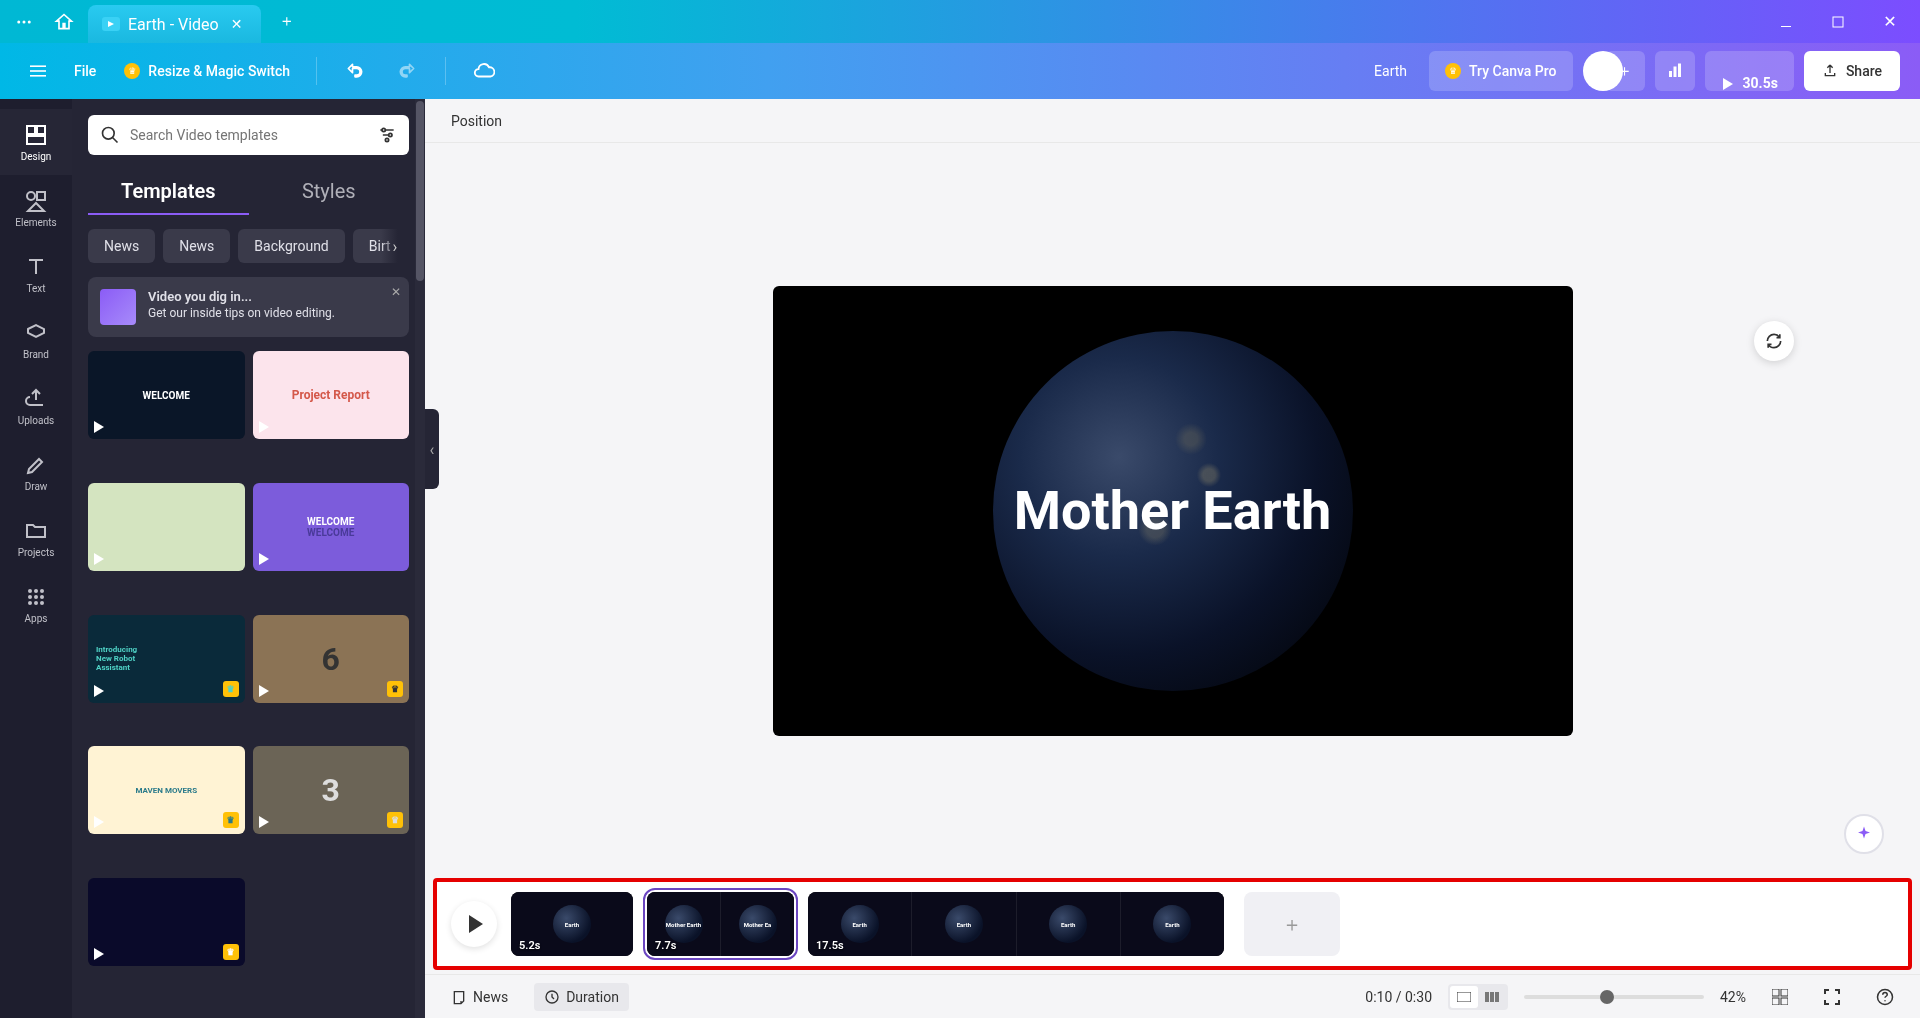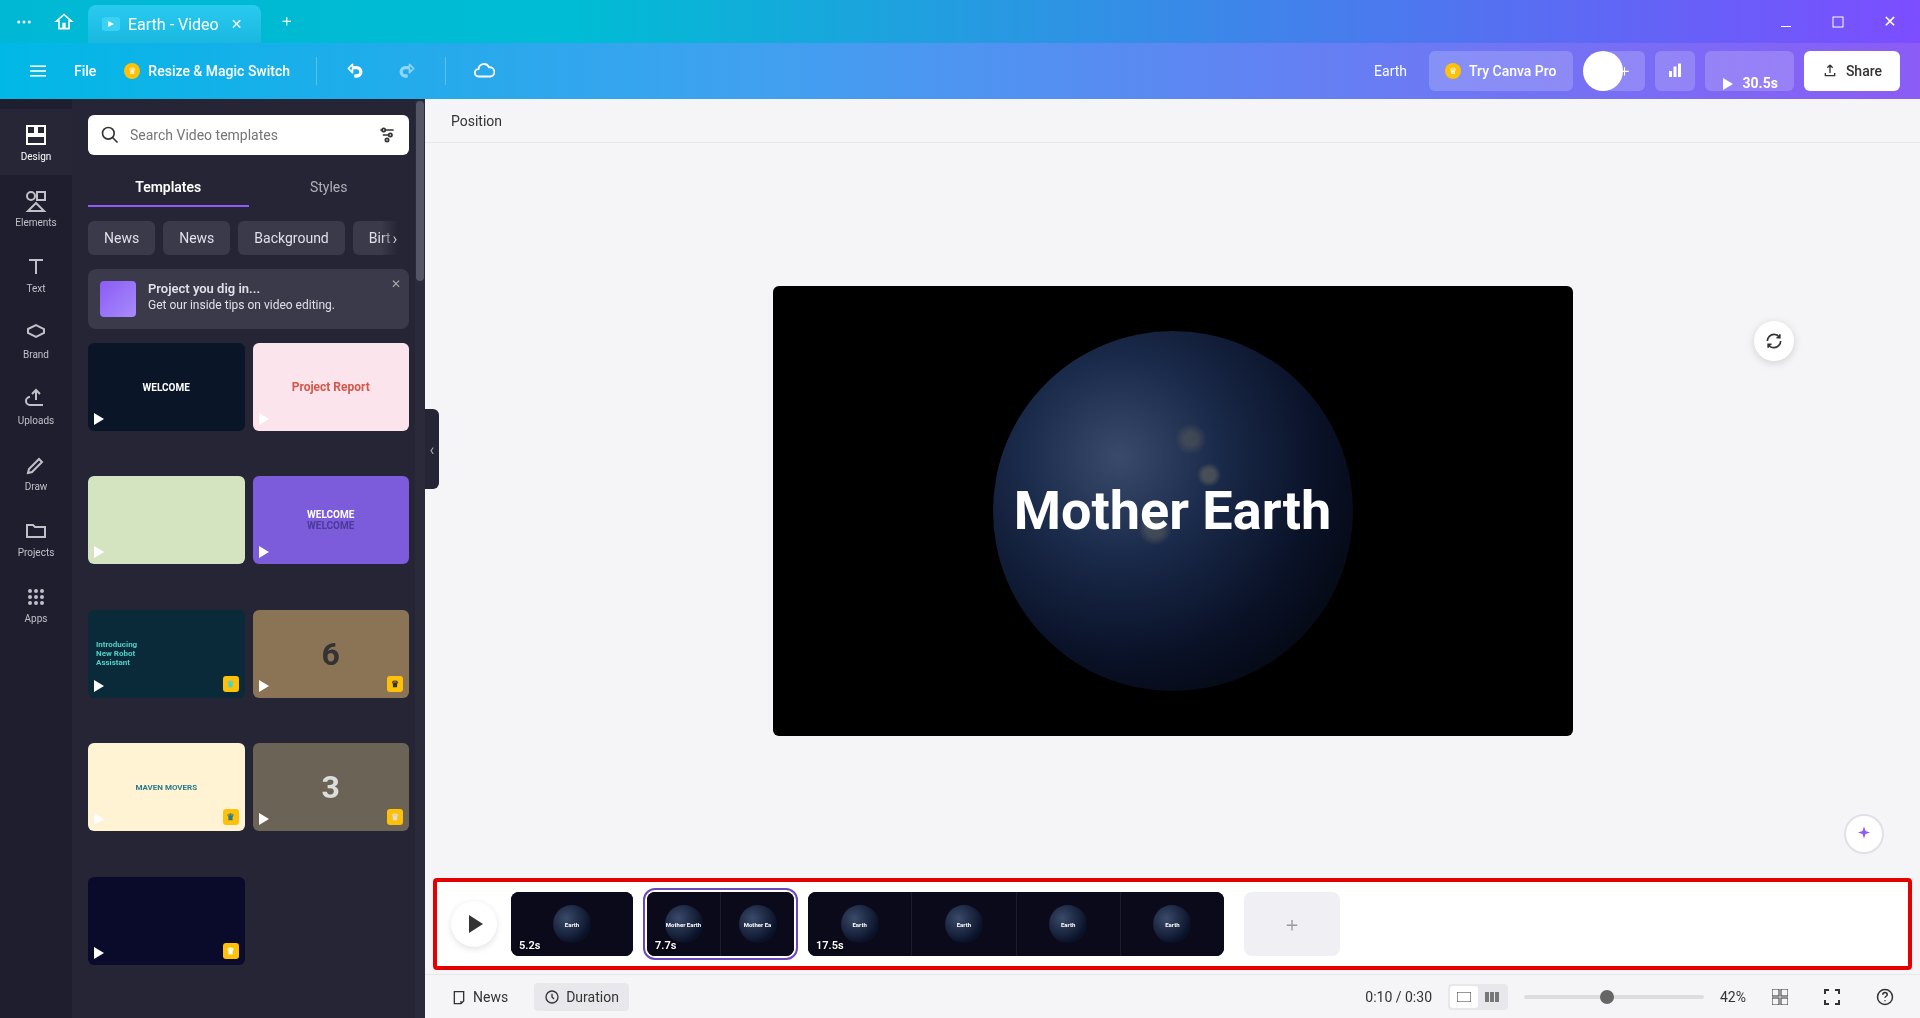--- a/index.html
+++ b/index.html
@@ -43,21 +43,21 @@
 .nav-item svg { width: 24px; height: 24px; }
 
 
 .sidepanel { width: 353px; background: #252535; display: flex; flex-direction: column; padding: 16px; position: relative; }
 .sidepanel-scroll { width:10px; background:#2a2a3a; position:absolute; right:0; top:0; bottom:0;}
 .sidepanel-scroll-thumb{ width:8px; background:#555565; border-radius:4px; position:absolute; top:2px; left:1px; height:180px;}
 .search-box { background: #fff; height: 40px; border-radius: 6px; display: flex; align-items: center; padding: 0 12px; gap: 10px; margin-bottom: 14px; }
 .search-box input { flex: 1; border: none; outline: none; font-size: 14px; }
 .search-box .filter-icon { cursor: pointer; }
 .panel-tabs { display: flex; margin-bottom: 14px; }
-.panel-tab { flex: 1; text-align: center; padding: 10px 0; color: #b0b0b8; font-size: 14px; cursor: pointer; }
+.panel-tab { flex: 1; text-align: center; padding: 10px 0; color: #b0b0b8; font-size: 20px; cursor: pointer; }
 .panel-tab.active { color: #fff; font-weight: 600; border-bottom: 2px solid #8b5cf6; }
 .chips { display: flex; gap: 8px; margin-bottom: 14px; overflow: hidden; position:relative; }
 .chip { background: #3a3a4a; color: #e0e0e8; padding: 9px 16px; border-radius: 6px; font-size: 14px; cursor: pointer; white-space: nowrap; }
 .chip-scroll { position:absolute; right:0; top:0; bottom:0; width:28px; background:linear-gradient(90deg, transparent, #252535 60%); display:flex; align-items:center; justify-content:center; color:#ccc;}
 .tip-box { background: #3a3a4a; border-radius: 8px; padding: 12px; display: flex; gap: 12px; margin-bottom: 14px; position: relative; }
 .tip-thumb { width: 36px; height: 36px; background: linear-gradient(135deg,#8b5cf6,#a78bfa); border-radius: 4px; }
 .tip-text { color: #e0e0e8; font-size: 12px; }
 .tip-text .tip-title { font-weight: 600; font-size: 13px; margin-bottom: 2px; }
 .tip-close { position: absolute; top: 8px; right: 8px; color: #aaa; cursor: pointer; font-size:12px; }
 .templates-grid { display: grid; grid-template-columns: 1fr 1fr; gap: 8px; overflow-y: auto; flex: 1; }
@@ -313,21 +313,21 @@
     <div class="chips">
       <div class="chip">News</div>
       <div class="chip">News</div>
       <div class="chip">Background</div>
       <div class="chip">Birt</div>
       <div class="chip-scroll">›</div>
     </div>
     <div class="tip-box">
       <div class="tip-thumb"></div>
       <div class="tip-text">
-        <div class="tip-title">Project you dig in...</div>
+        <div class="tip-title">Video you dig in...</div>
         <div>Get our inside tips on video editing.</div>
       </div>
       <div class="tip-close">✕</div>
     </div>
     <div class="templates-grid">
       <div class="template-card t1">
           <span>WELCOME</span>
           <div class="play-ind"></div>
         </div>
       <div class="template-card t2">

